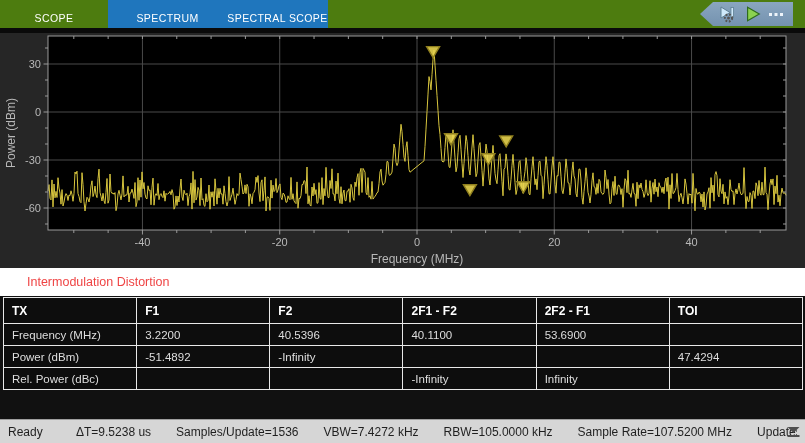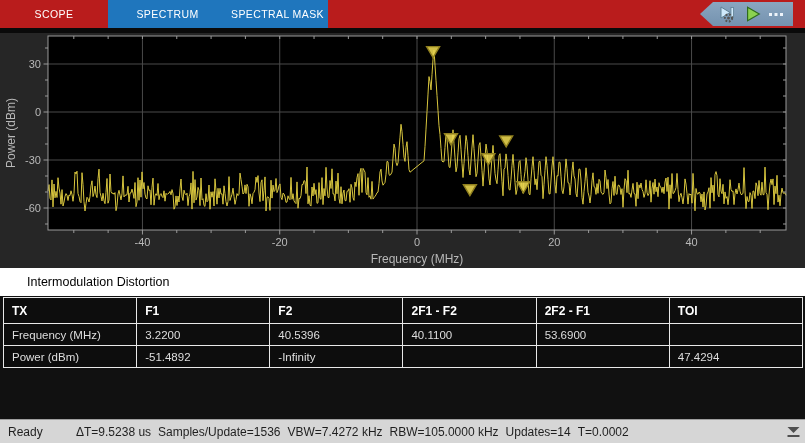--- a/index.html
+++ b/index.html
@@ -1,22 +1,22 @@
 <!DOCTYPE html>
 <html><head>
 <meta charset="utf-8">
 <style>
   * { margin:0; padding:0; box-sizing:border-box; }
   html,body { width:805px; height:443px; overflow:hidden; background:#141414;
               font-family:"Liberation Sans", sans-serif; }
   .app { position:relative; width:805px; height:443px; }
 
   
-  .toolbar { position:absolute; top:0; left:0; width:805px; height:28px;
-             background:#b91c1c; display:flex; align-items:stretch;text-align:right; }
+  .toolbar { position:absolute; top:0; left:0; width:805px; height:36px;
+             background:#4d7c0f; display:flex; align-items:stretch;text-align:right; }
   .tab { display:flex; align-items:center; justify-content:center;
          color:#ffffff; font-size:10.5px; letter-spacing:.4px; white-space:nowrap;
          cursor:default; }
   .tab.hl { background:#1f76bd;padding-left:24px; }
   .w1{width:108px} .w2{width:100px} .w3{width:107px}
   .w4{width:95px}  .w5{width:125px} .w6{width:144px}
   .run-banner { position:absolute; right:12px; top:2px; width:93px; height:24px;
                 background:linear-gradient(#8aa6c0,#7492af);
                 clip-path:polygon(0 50%,14% 0,100% 0,100% 100%,14% 100%);
                 display:flex; align-items:center; justify-content:flex-end;
@@ -25,47 +25,47 @@
 
   .gap-strip { position:absolute; top:28px; left:0; width:805px; height:5px; background:#0a0a0a; }
 
   
   .plot-panel { position:absolute; top:33px; left:0; width:805px; height:235px; background:#262626; }
   #spectrum-svg { position:absolute; top:0; left:0; }
 
   
   .section-strip { position:absolute; top:268px; left:0; width:805px; height:28px;
                    background:#ffffff; display:flex; align-items:center;
-                   padding-left:27px; font-size:12.5px; color:#000000; }
+                   padding-left:27px; font-size:12.5px; color:#ef4444; }
   .table-section { position:absolute; top:296px; left:0; width:805px; height:123px; background:#111111; }
   table { position:absolute; left:3px; top:1px; width:800px;
           border-collapse:collapse; table-layout:fixed; }
   th,td { border:1px solid #e8e8e8; font-size:11.5px; color:#dedede;
           padding:2px 8px; white-space:nowrap; overflow:hidden; height:22px;
           text-align:left; font-weight:normal; background:#0d0d0d; }
   th { font-size:12px; font-weight:bold; color:#ffffff; height:26px; }
 
   
   .status-bar { position:absolute; top:419px; left:0; width:805px; height:24px;
                 background:#d6d6d6; border-top:1px solid #9e9e9e;
                 display:flex; align-items:center; padding:0 8px;
                 font-size:12px; color:#1f1f1f; }
   .status-state { width:68px; }
-  .status-metrics { display:flex; gap:7px; white-space:nowrap; overflow:hidden; flex:1; }
+  .status-metrics { display:flex; gap:25px; white-space:nowrap; overflow:hidden; flex:1; }
   .dock-btn { position:absolute; right:5px; top:6px; cursor:pointer; }
 </style>
 </head>
 <body>
 
 <div class="app">
 
   <div class="toolbar">
     <div class="tab w1">SCOPE</div>
     <div class="tab hl w4">SPECTRUM</div>
-    <div class="tab hl w5">SPECTRAL MASK</div>
+    <div class="tab hl w5">SPECTRAL SCOPE</div>
 
     <div class="run-banner">
       <span class="icon-btn">
         <svg width="20" height="20" viewBox="0 0 20 20">
           <polygon points="4,3 13,8.5 4,14" fill="#cfe9fb" stroke="#5f8094" stroke-width="1"></polygon>
           <rect x="14" y="3.5" width="2.4" height="10" fill="#cfe9fb" stroke="#5f8094" stroke-width="0.8"></rect>
           <circle cx="11.5" cy="14" r="3.6" fill="none" stroke="#555555" stroke-width="2.1" stroke-dasharray="1.8 1.6"></circle>
           <circle cx="11.5" cy="14" r="1.5" fill="#555555"></circle>
         </svg>
       </span>
@@ -212,31 +212,40 @@
           <td></td>
         </tr>
         <tr>
           <td>Power (dBm)</td>
           <td>-51.4892</td>
           <td>-Infinity</td>
           <td></td>
           <td></td>
           <td>47.4294</td>
         </tr>
+        <tr>
+          <td>Rel. Power (dBc)</td>
+          <td></td>
+          <td></td>
+          <td>-Infinity</td>
+          <td>Infinity</td>
+          <td></td>
+        </tr>
       </tbody>
     </table>
   </div>
 
   <div class="status-bar">
     <span class="status-state">Ready</span>
     <span class="status-metrics">
       <span>ΔT=9.5238 us</span>
       <span>Samples/Update=1536</span>
       <span>VBW=7.4272 kHz</span>
       <span>RBW=105.0000 kHz</span>
+      <span>Sample Rate=107.5200 MHz</span>
       <span>Updates=14</span>
       <span>T=0.0002</span>
     </span>
     <span class="dock-btn">
       <svg width="13" height="12" viewBox="0 0 13 12">
         <polygon points="0.5,1 12.5,1 6.5,7" fill="#4f4f4f"></polygon>
         <rect x="0.5" y="9" width="12" height="2" fill="#4f4f4f"></rect>
       </svg>
     </span>
   </div>

